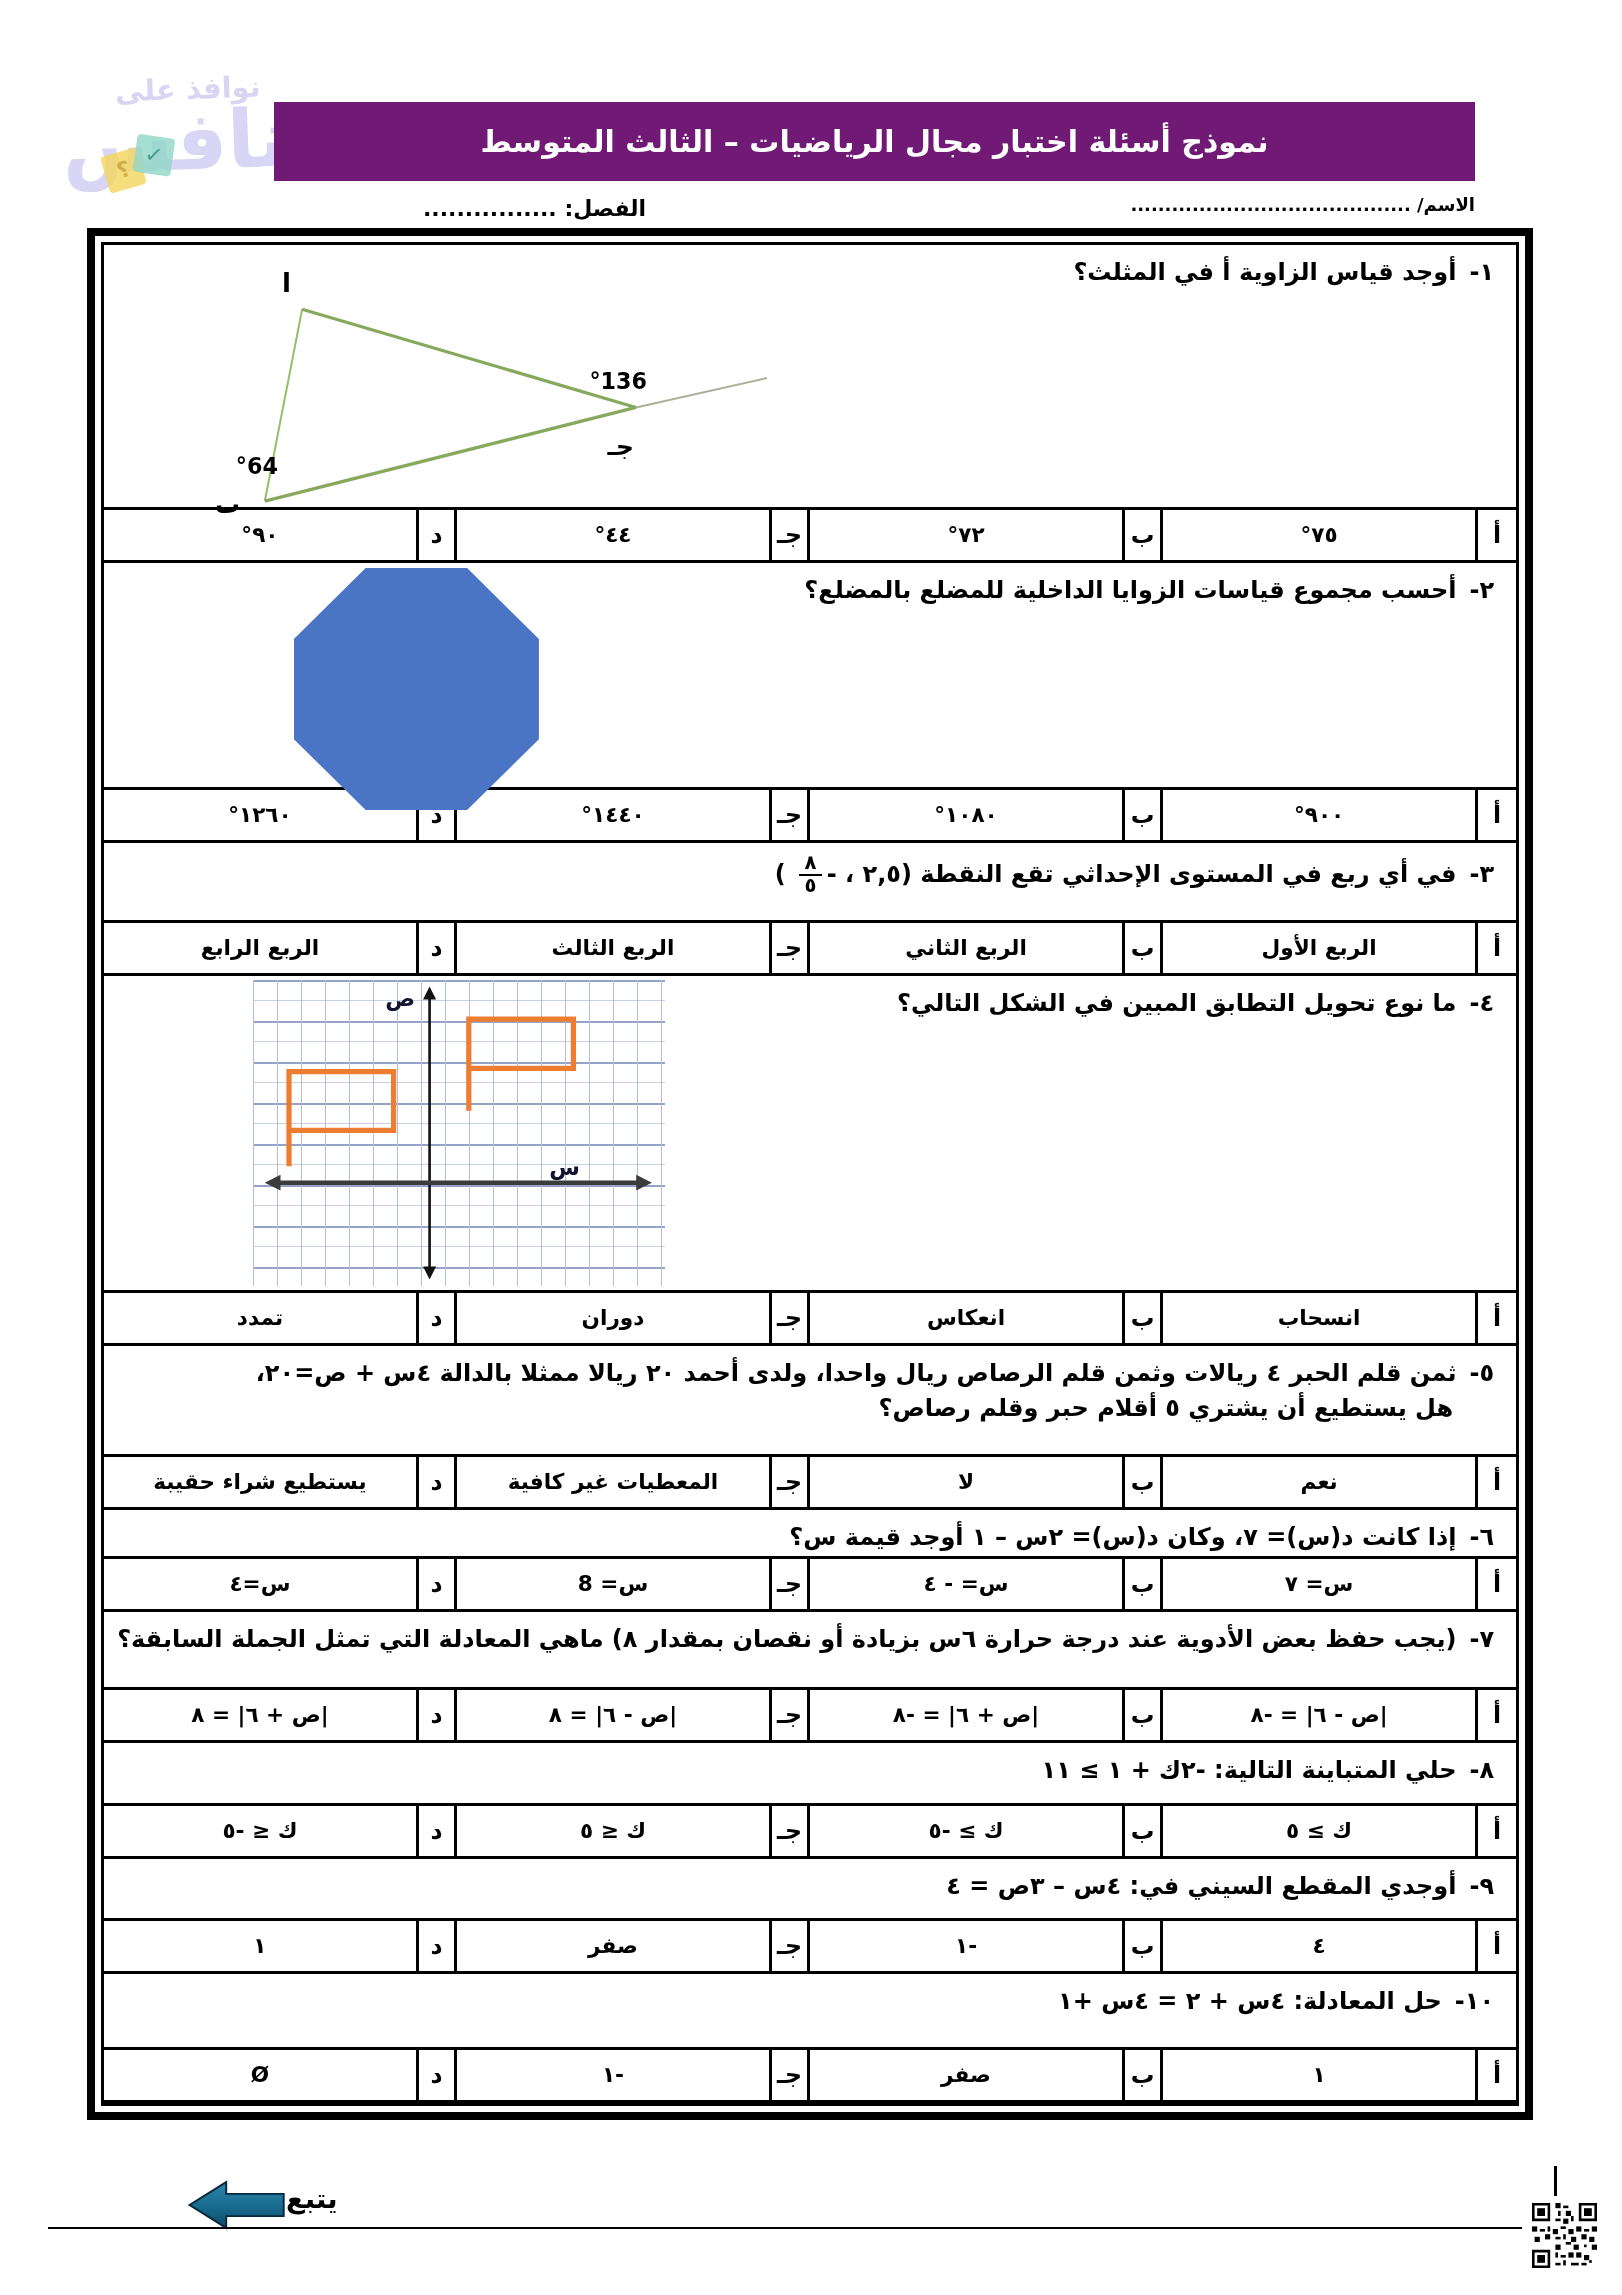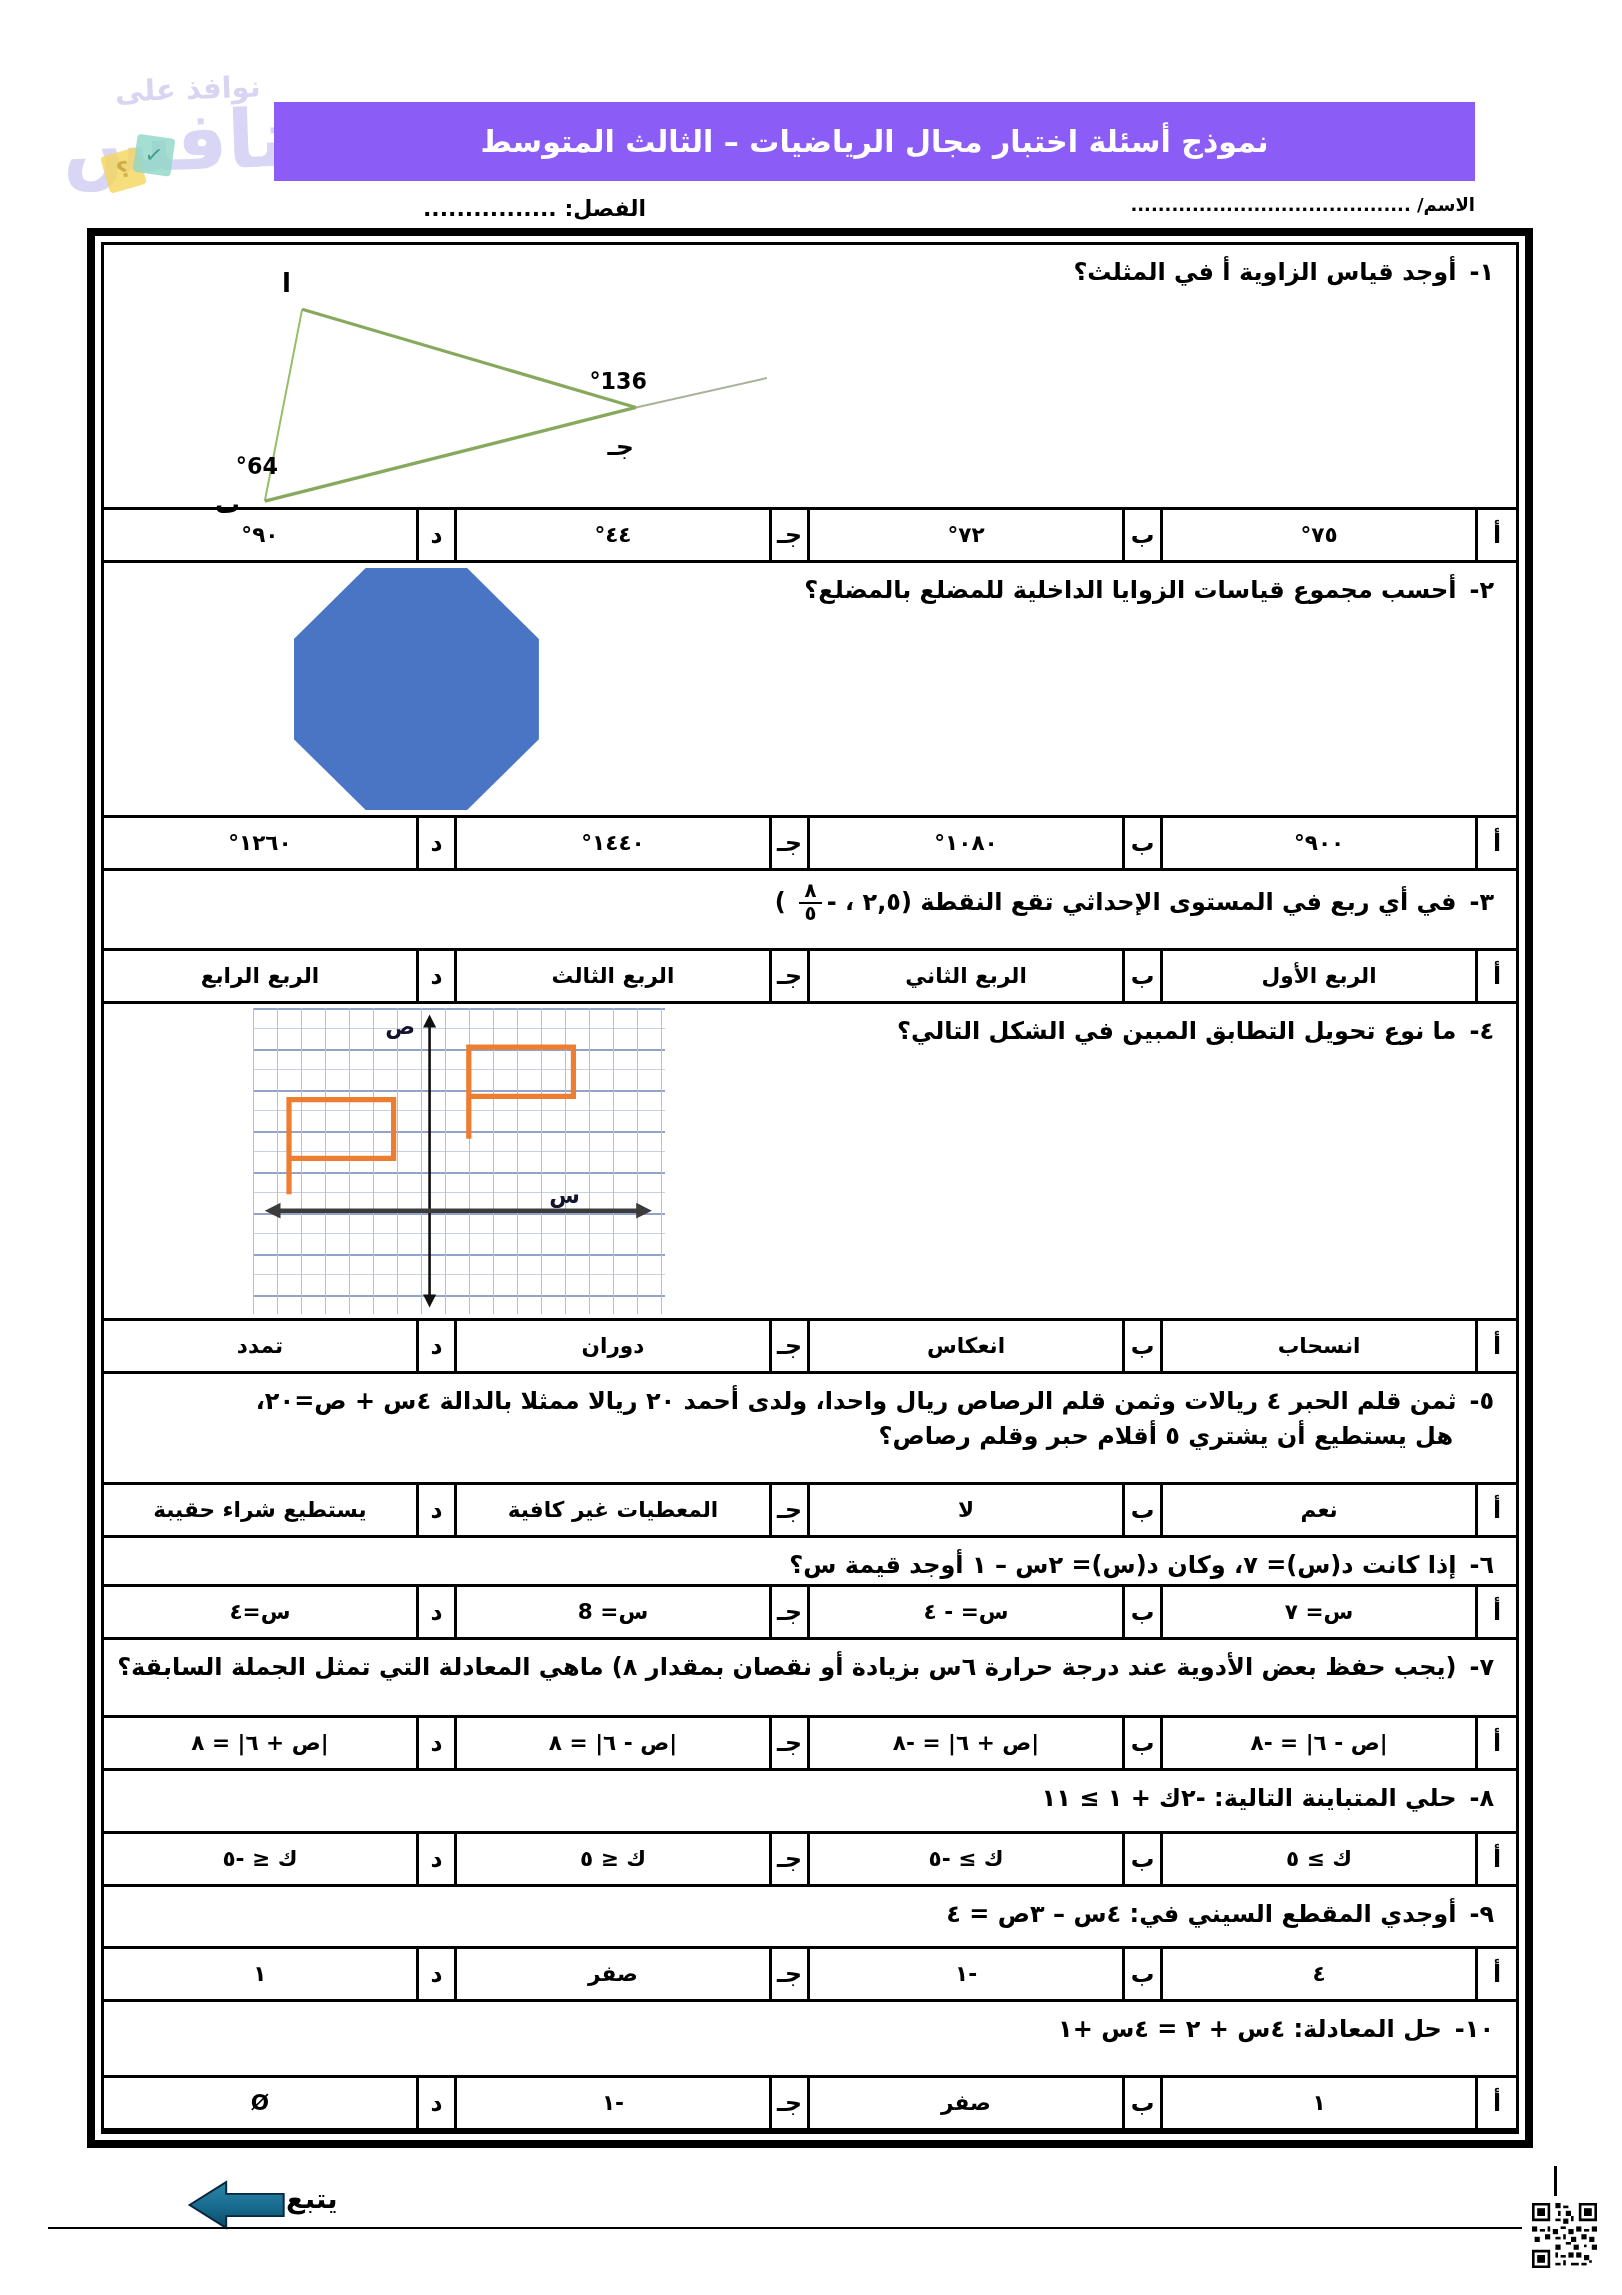--- a/index.html
+++ b/index.html
@@ -6,34 +6,34 @@
   .page{position:relative;width:1623px;height:2295px;background:#ffffff;overflow:hidden;
         font-family:"DejaVu Sans","Liberation Sans",sans-serif;direction:rtl;color:#000;}
   
   .logo{position:absolute;left:92px;top:72px;width:196px;text-align:center;z-index:0;transform:rotate(-2deg);}
   .logo-l1{font-size:29px;font-weight:bold;color:#d8d4f2;}
   .logo-l2{font-size:80px;font-weight:bold;color:#d9d5f4;line-height:1.0;margin-top:-3.9px;}
   .note{position:absolute;width:38px;height:38px;font-size:22px;line-height:38px;font-weight:bold;border-radius:3.9px;opacity:.8;}
   .note.yellow{left:11.8px;top:77px;background:#f6d75c;color:#caa21c;transform:rotate(-14deg);}
   .note.teal{left:43px;top:63px;background:#8fd8c8;color:#1d8a6c;transform:rotate(10deg);}
   
-  .banner{position:absolute;left:275px;top:102px;width:1201px;height:79px;background:#8b5cf6;z-index:1;
+  .banner{position:absolute;left:275px;top:102px;width:1201px;height:79px;background:#701a75;z-index:1;
           display:flex;align-items:center;justify-content:center;}
   .banner span{color:#fff;font-size:30px;font-weight:bold;}
   .name-line{position:absolute;top:194px;right:147px;font-size:18px;font-weight:bold;white-space:nowrap;}
   .class-line{position:absolute;top:196px;left:393px;font-size:22px;font-weight:bold;white-space:nowrap;margin-left:31px;}
   
   .frame-outer{position:absolute;left:88px;top:228px;width:1446px;border:8.5px solid #000;padding:5.9px;box-sizing:border-box;background:#fff;}
   .frame-inner{border:3.3px solid #000;}
   
   .q-block{position:relative;box-sizing:border-box;}
   .q-text{padding:10.5px 22px 0 13px;font-size:24px;font-weight:bold;line-height:1.45;}
   .q-num{margin-left:13px;}
   .q-text2{padding:2.6px 63px 0 13px;font-size:24px;font-weight:bold;}
-  .qb1{height:262px;}.qb2{height:252px;}.qb3{height:77px;}.qb4{height:314px;}.qb5{height:108px;}
+  .qb1{height:262px;}.qb2{height:224px;}.qb3{height:77px;}.qb4{height:314px;}.qb5{height:108px;}
   .qb6{height:46px;margin-left:46px;}.qb7{height:75px;}.qb8{height:60px;}.qb9{height:59px;}.qb10{height:73px;}
   
   .frac{display:inline-flex;flex-direction:column;align-items:center;vertical-align:middle;margin:0 5.2px;font-size:19.6px;line-height:1.05;}
   .frac .fn{padding:0 5.2px;}
   .frac .fd{border-top:2.6px solid #000;padding:0 5.2px;}
   
   .ans-row{display:grid;grid-template-columns:38px 1fr 38px 1fr 38px 1fr 38px 1fr;height:50px;
            border-top:3.3px solid #000;border-bottom:3.3px solid #000;align-items:stretch;}
   .ans-row>div{display:flex;align-items:center;justify-content:center;font-weight:bold;}
   .ans-row>div+div{border-right:3.3px solid #000;}

